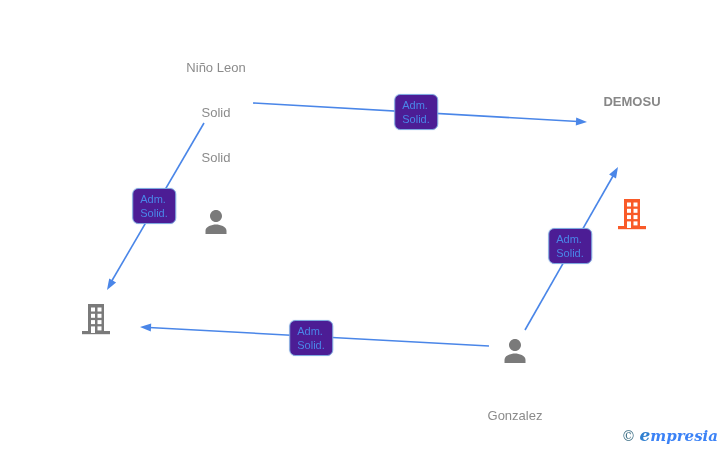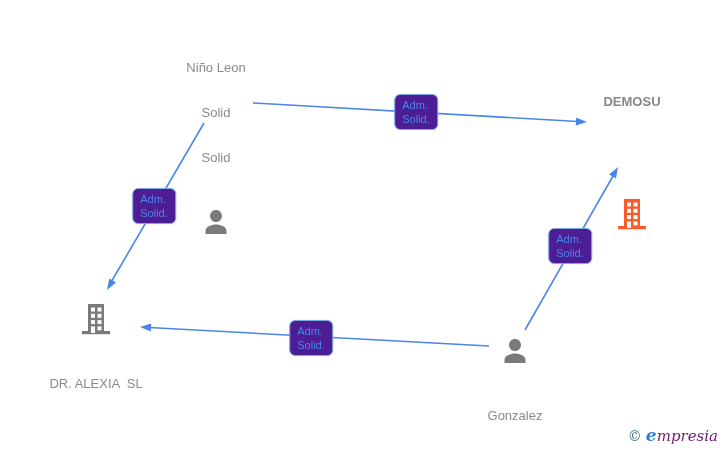--- a/index.html
+++ b/index.html
@@ -26,21 +26,21 @@
     background:#4c1d95;border:1.5px solid #7faae0;border-radius:6px;
     color:#4a86e8;font-size:11px;line-height:14px;padding:3px 7px;text-align:left;
     box-shadow:0 0 0 1px rgba(127,170,224,0.08);
   }
   .footer-logo{
     position:absolute;right:10px;bottom:5px;font-size:15px;font-style:italic;
     font-family:"DejaVu Serif","Liberation Serif",serif;white-space:nowrap;
   }
   .footer-logo .c{color:#3e7087;font-style:normal;font-size:14px;margin-right:4px;}
   .footer-logo .e{color:#2f7fd0;font-weight:bold;font-size:17px;}
-  .footer-logo .rest{color:#701a75;font-weight:normal;}
+  .footer-logo .rest{color:#3b82f6;font-weight:bold;}
 </style>
 </head>
 <body>
 
 <div class="canvas">
 
   <svg class="edge-layer" width="728" height="450" viewBox="0 0 728 450" xmlns="http://www.w3.org/2000/svg">
 
     <line x1="253" y1="103" x2="578" y2="121.5"></line>
     <polygon points="587,122 575.8,125.4 576.2,117.4"></polygon>
@@ -97,21 +97,20 @@
           <rect x="19.5" y="6.5" width="4" height="4" fill="#ffffff"></rect>
         <rect x="13" y="12.8" width="4" height="4" fill="#ffffff"></rect>
           <rect x="19.5" y="12.8" width="4" height="4" fill="#ffffff"></rect>
         <rect x="13" y="19.1" width="4" height="4" fill="#ffffff"></rect>
           <rect x="19.5" y="19.1" width="4" height="4" fill="#ffffff"></rect>
         <rect x="13" y="25.4" width="4" height="6.6" fill="#ffffff"></rect>
           <rect x="19.5" y="25.4" width="4" height="4" fill="#ffffff"></rect>
       </svg>
     </span>
     <div class="node-label gap-above">
-      <div>DR. ALEXIA  SL</div>
     </div>
   </div>
 
   <div class="node" style="left:445px;top:333px;">
     <span class="icon-wrap">
       <svg width="36" height="36" viewBox="0 0 24 24">
           <path fill="#7a7a7a" d="M12 12c2.21 0 4-1.79 4-4s-1.79-4-4-4-4 1.79-4 4 1.79 4 4 4zm0 1.6c-2.8 0-7 1.4-7 4.2V20h14v-2.2c0-2.8-4.2-4.2-7-4.2z"></path>
         </svg>
     </span>
     <div class="node-label gap-above">

